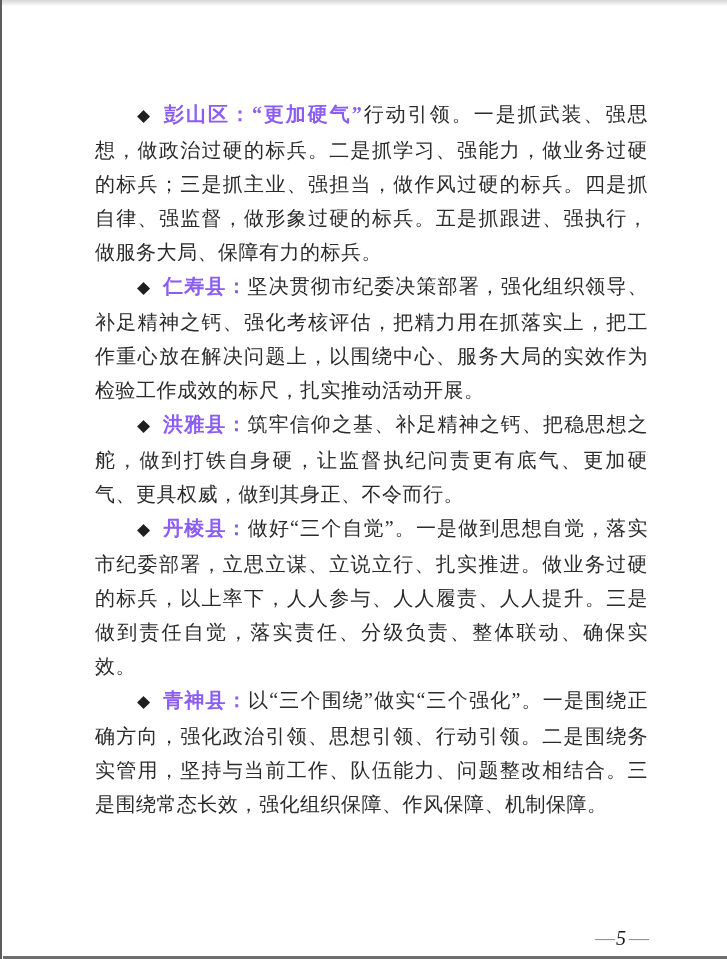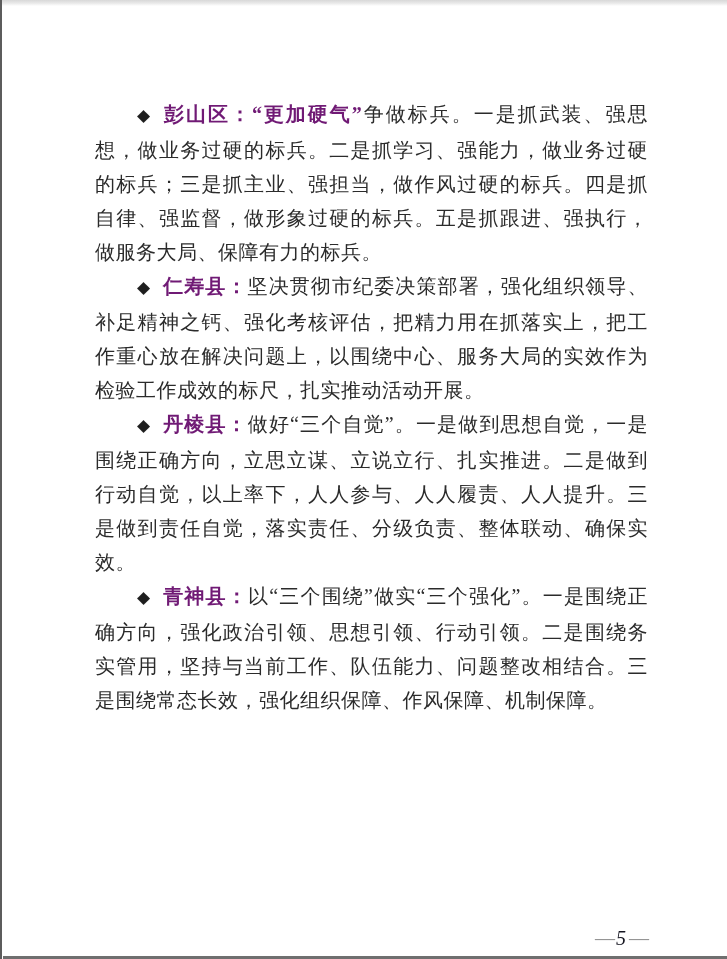--- a/index.html
+++ b/index.html
@@ -50,21 +50,21 @@
     text-indent: 2.1em;
     letter-spacing: 0.5px;
   }
   .bullet {
     font-size: 0.85em;
     margin-right: 0.7em;
     color: #1e1e1e;
   }
   .strong {
     font-weight: 700;
-    color: #701a75;
+    color: #8b5cf6;
   }
   
   .footer {
     position: absolute;
     right: 80px;
     bottom: 11px;
     font-size: 20px;
     line-height: 20px;
     white-space: nowrap;
   }
@@ -81,25 +81,26 @@
 </head>
 <body>
 
 <div class="page">
   <div class="edge-top"></div>
   <div class="edge-left"></div>
   <div class="edge-bottom"></div>
 
   <div class="content">
 
-    <p class="para"><span class="bullet">◆</span><span class="strong">彭山区：</span><span class="strong">“更加硬气”</span><span>争做标兵。一是抓武装、强思想，做业务过硬的标兵。二是抓学习、强能力，做业务过硬的标兵；三是抓主业、强担当，做作风过硬的标兵。四是抓自律、强监督，做形象过硬的标兵。五是抓跟进、强执行，做服务大局、保障有力的标兵。</span></p>
+    <p class="para"><span class="bullet">◆</span><span class="strong">彭山区：</span><span class="strong">“更加硬气”</span><span>行动引领。一是抓武装、强思想，做政治过硬的标兵。二是抓学习、强能力，做业务过硬的标兵；三是抓主业、强担当，做作风过硬的标兵。四是抓自律、强监督，做形象过硬的标兵。五是抓跟进、强执行，做服务大局、保障有力的标兵。</span></p>
 
     <p class="para"><span class="bullet">◆</span><span class="strong">仁寿县：</span><span class="strong"></span><span>坚决贯彻市纪委决策部署，强化组织领导、补足精神之钙、强化考核评估，把精力用在抓落实上，把工作重心放在解决问题上，以围绕中心、服务大局的实效作为检验工作成效的标尺，扎实推动活动开展。</span></p>
 
+    <p class="para"><span class="bullet">◆</span><span class="strong">洪雅县：</span><span class="strong"></span><span>筑牢信仰之基、补足精神之钙、把稳思想之舵，做到打铁自身硬，让监督执纪问责更有底气、更加硬气、更具权威，做到其身正、不令而行。</span></p>
 
-    <p class="para"><span class="bullet">◆</span><span class="strong">丹棱县：</span><span class="strong"></span><span>做好“三个自觉”。一是做到思想自觉，一是围绕正确方向，立思立谋、立说立行、扎实推进。二是做到行动自觉，以上率下，人人参与、人人履责、人人提升。三是做到责任自觉，落实责任、分级负责、整体联动、确保实效。</span></p>
+    <p class="para"><span class="bullet">◆</span><span class="strong">丹棱县：</span><span class="strong"></span><span>做好“三个自觉”。一是做到思想自觉，落实市纪委部署，立思立谋、立说立行、扎实推进。做业务过硬的标兵，以上率下，人人参与、人人履责、人人提升。三是做到责任自觉，落实责任、分级负责、整体联动、确保实效。</span></p>
 
     <p class="para"><span class="bullet">◆</span><span class="strong">青神县：</span><span class="strong"></span><span>以“三个围绕”做实“三个强化”。一是围绕正确方向，强化政治引领、思想引领、行动引领。二是围绕务实管用，坚持与当前工作、队伍能力、问题整改相结合。三是围绕常态长效，强化组织保障、作风保障、机制保障。</span></p>
 
   </div>
 
   <div class="footer"><span class="dash">—</span><span class="pagenum">5</span><span class="dash">—</span></div>
 </div>
 
 </body></html>

